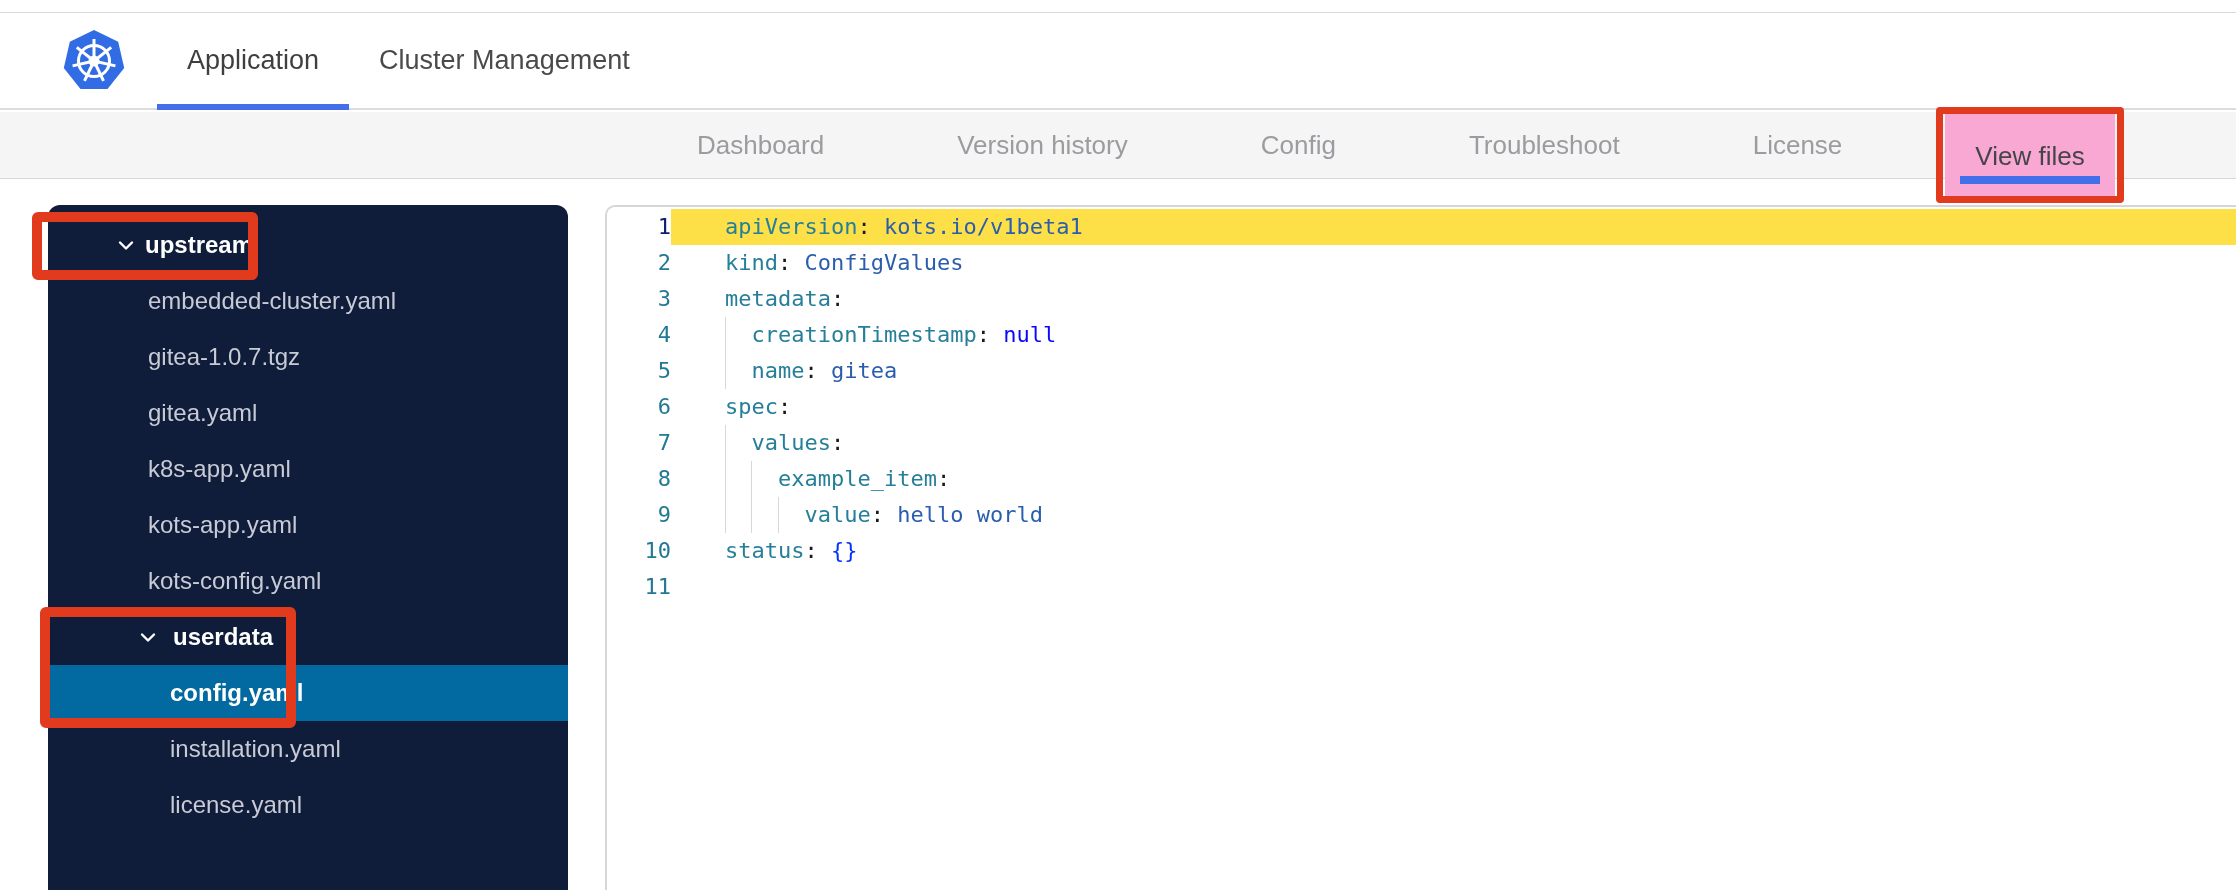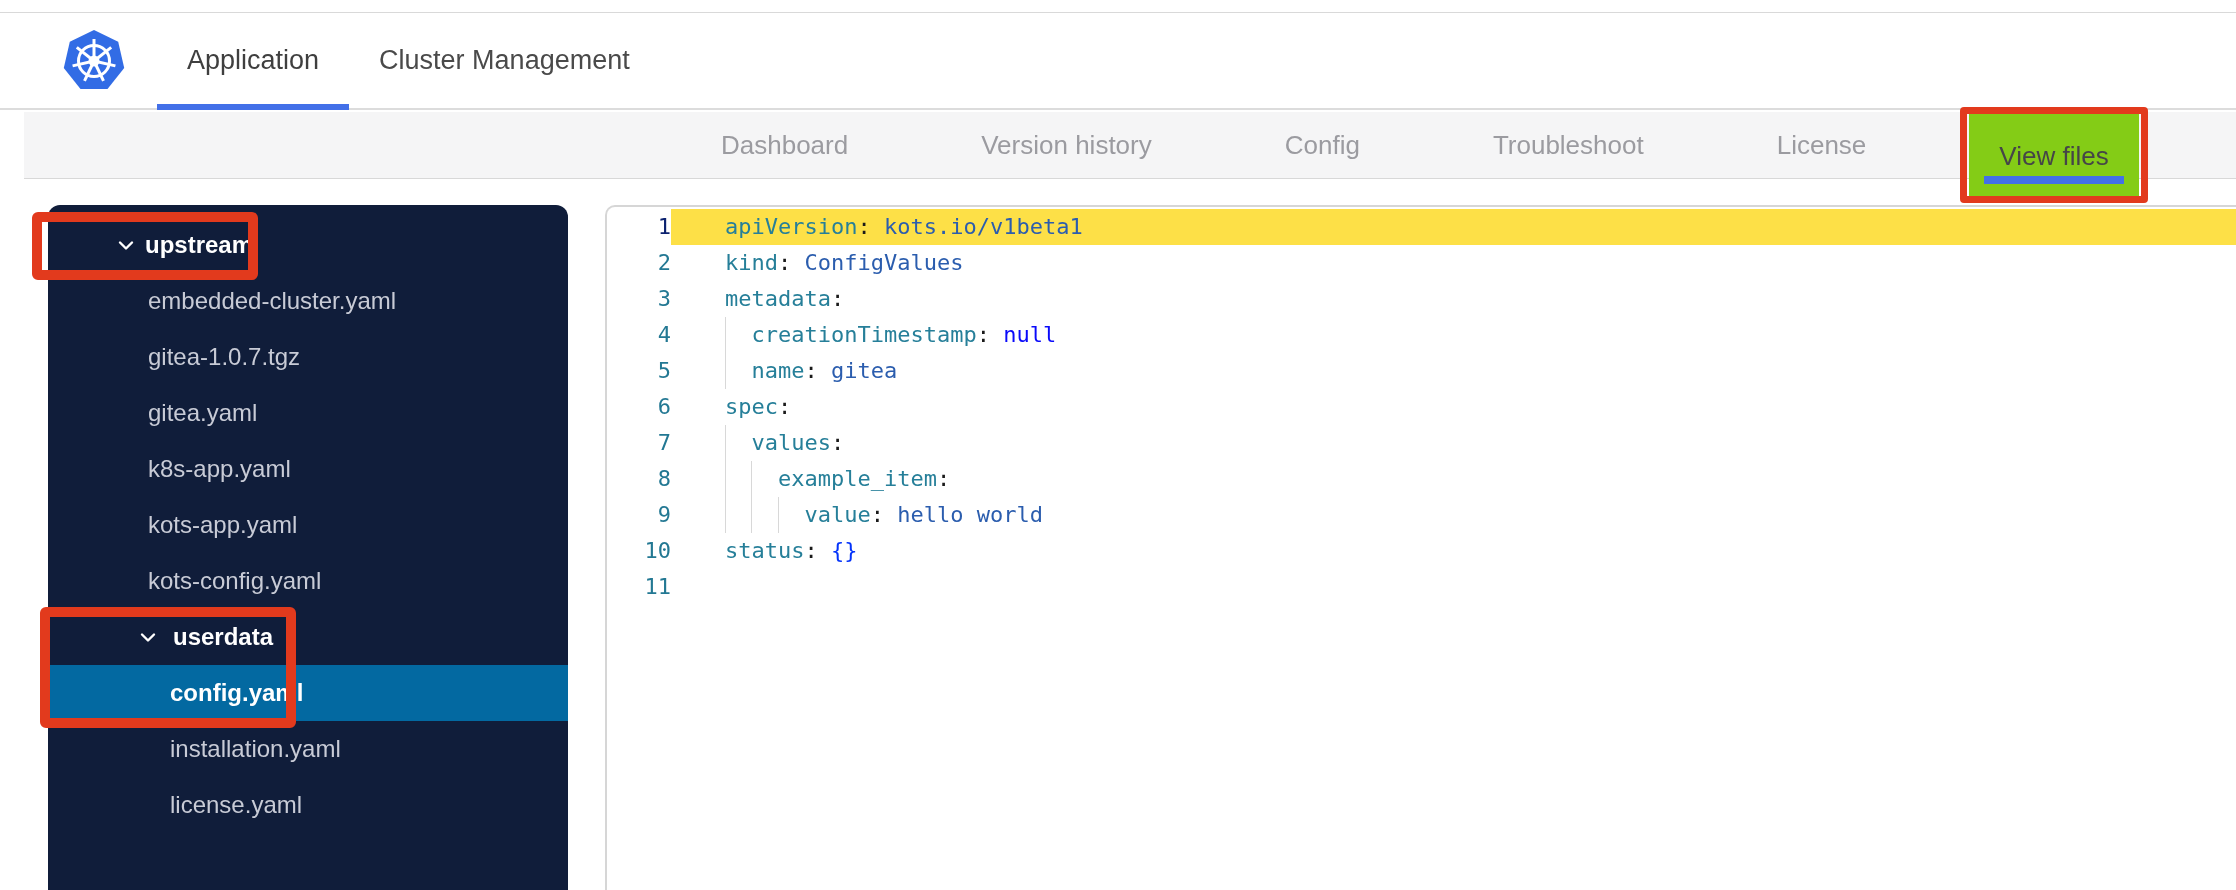--- a/index.html
+++ b/index.html
@@ -13,24 +13,24 @@
 
   
   .app-header { position:absolute; top:13px; left:0; right:0; height:97px; background:#fff; border-bottom:2px solid #dcdcdc; }
   .logo-wrap { position:absolute; left:62px; top:15px; width:64px; height:66px; }
   .header-tabs { display:flex; height:100%; padding-left:157px; }
   .htab { position:relative; display:flex; align-items:center; padding:0 30px; height:100%; font-size:27px; color:#4a4a4a; font-weight:500; cursor:pointer; }
   .htab .underline { position:absolute; left:0; right:0; bottom:-2px; height:6px; background:#4370e8; }
   .htab.active { color:#3f3f3f; }
 
   
-  .subnav { position:absolute; top:112px; left:0; right:0; height:67px; background:#f5f5f6; border-bottom:1px solid #d8d8d8;margin-left:24px; }
+  .subnav { position:absolute; top:112px; left:0; right:0; height:67px; background:#f5f5f6; border-bottom:1px solid #d8d8d8; }
   .subnav-tabs { display:flex; height:100%; padding-left:667px; gap:73px; align-items:flex-start; }
   .stab { position:relative; display:flex; align-items:center; justify-content:center; padding:0 30px; height:66px; font-size:26px; color:#9b9ba0; cursor:pointer; white-space:nowrap; }
-  .stab.active { height:88px; background:#84cc16; color:#454548; z-index:2; }
+  .stab.active { height:88px; background:#f9a8d4; color:#454548; z-index:2; }
   .stab .underline { position:absolute; left:15px; right:15px; top:64px; height:8px; background:#4370e8; }
 
   
   .anno { position:absolute; border:10px solid #e23a1d; border-radius:6px; pointer-events:none; z-index:9; }
   .anno-viewfiles { border-width:7px; border-radius:4px; left:-9px; right:-9px; top:-5px; bottom:-3px; }
   .anno-upstream  { left:-16px; top:-5px; width:226px; height:68px; }
   .anno-userdata  { left:-8px;  top:-2px; width:256px; height:121px; }
 
   
   .file-tree { position:absolute; left:48px; top:205px; width:520px; bottom:0; background:#101d3a; border-radius:12px 12px 0 0; padding-top:12px; }

